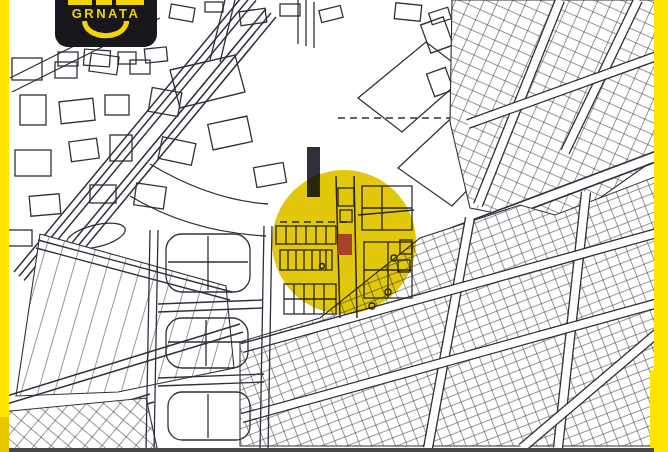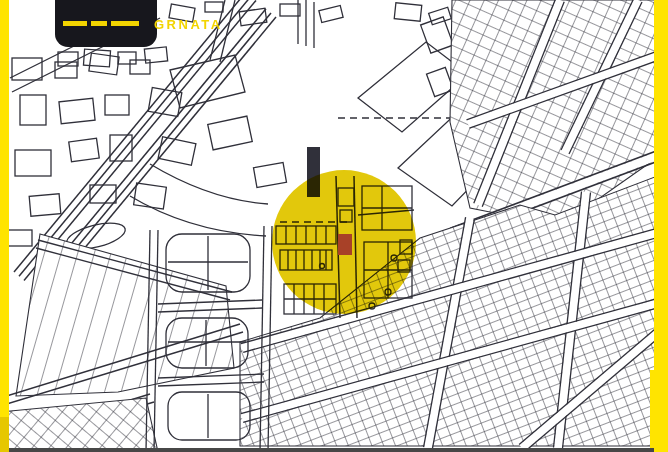--- a/index.html
+++ b/index.html
@@ -33,21 +33,21 @@
   .stripe{position:absolute;background:var(--stripe-yellow);}
   #stripe-left{left:0;top:0;width:9px;height:452px;}
   #stripe-left-shade{position:absolute;left:0;top:417px;width:9px;height:35px;background:var(--stripe-shade);}
   #stripe-right{right:0;top:0;width:14px;height:452px;}
   #stripe-right-wide{position:absolute;right:0;top:370px;width:18px;height:82px;background:var(--stripe-yellow);}
   #bottom-bar{position:absolute;left:9px;right:14px;bottom:0;height:4px;background:var(--bottom-bar);}
   
   #logo{
     position:absolute;left:55px;top:0;width:102px;height:47px;
     background:var(--logo-bg);border-radius:0 0 13px 13px;
-    display:flex;flex-direction:row;align-items:center;gap:7px;
+    display:flex;flex-direction:column;align-items:center;
   }
   #logo-arabic{display:flex;gap:4px;justify-content:center;margin-top:0;height:5px;width:100%;padding:0 8px;box-sizing:border-box;}
   #logo-arabic div{background:var(--logo-yellow);height:5px;}
   #logo-arabic .g1{width:24px;} #logo-arabic .g2{width:16px;} #logo-arabic .g3{width:28px;}
   #logo-brand{
     color:var(--logo-yellow);font-size:13px;font-weight:bold;letter-spacing:2.5px;
     line-height:15px;margin-top:1px;white-space:nowrap;
   }
   #logo-smile{margin-top:0;}
 </style>

